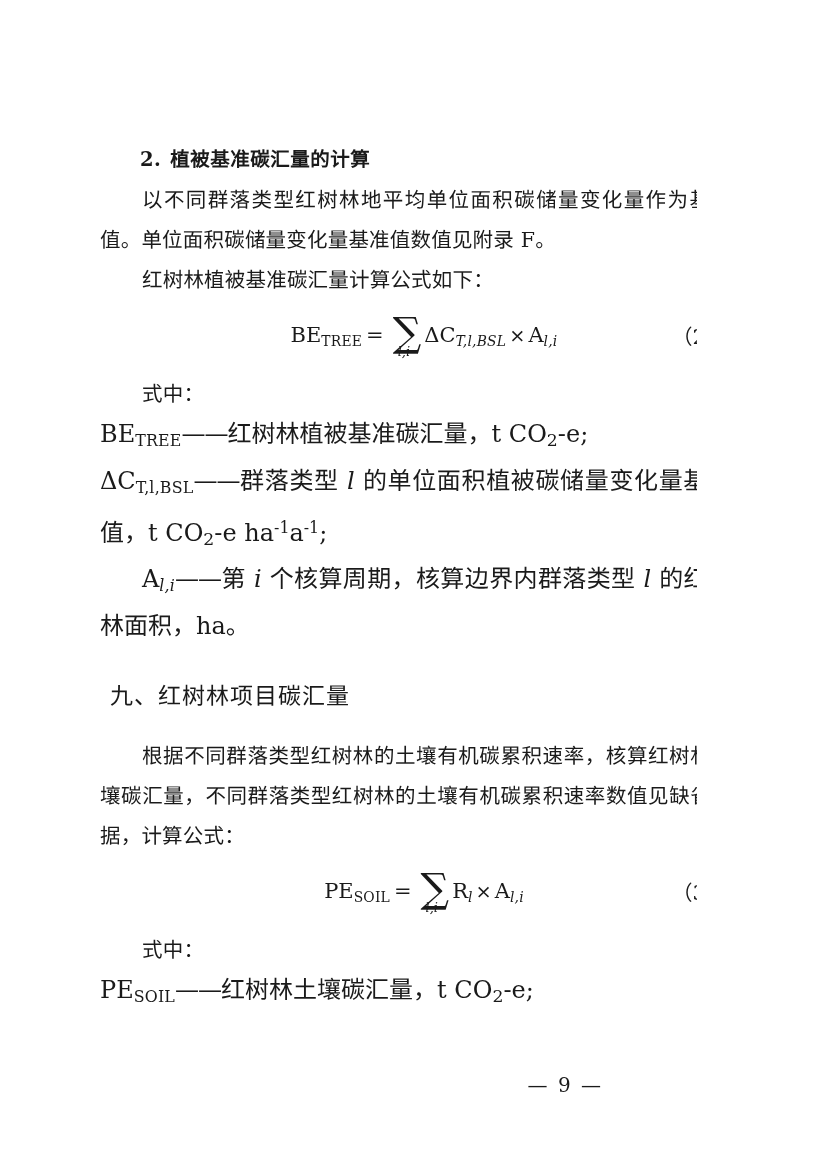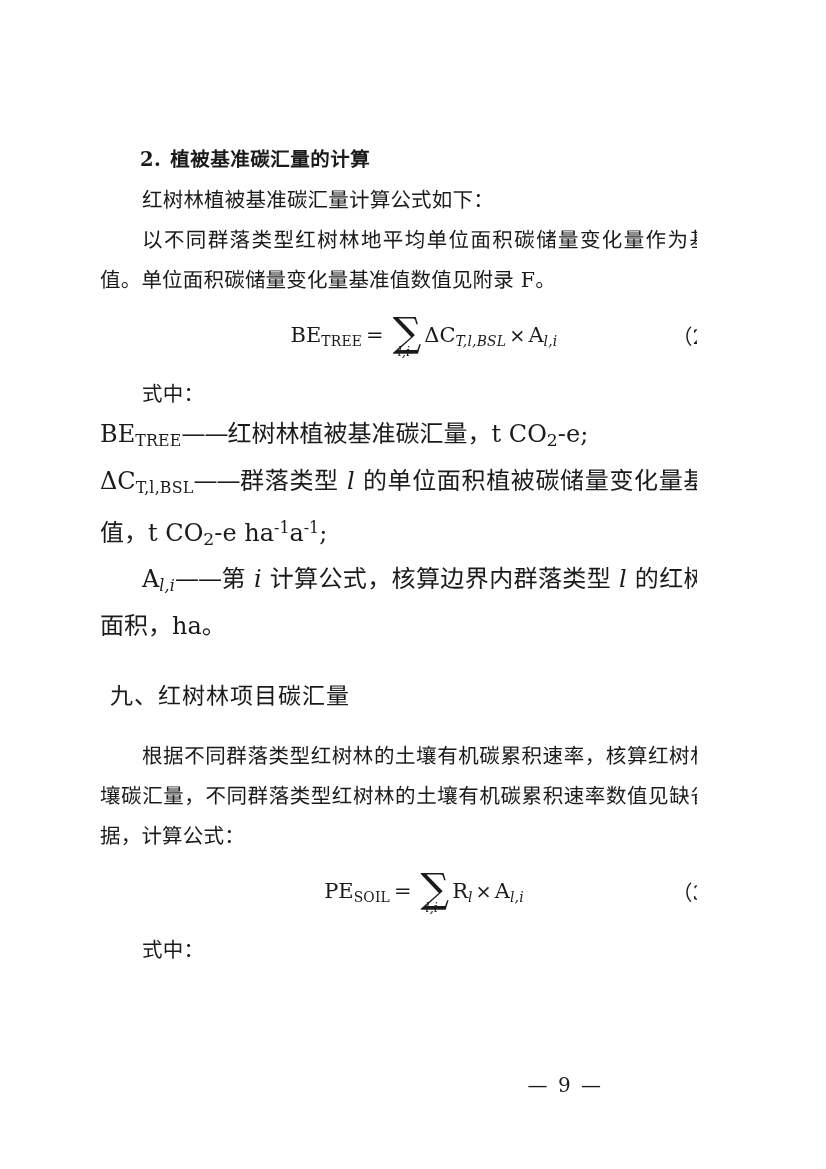--- a/index.html
+++ b/index.html
@@ -155,57 +155,60 @@
 </head>
 <body>
 
 <div class="page">
   <div class="content">
 
     <div class="h-sub">
       <span class="num">2.</span><span>植被基准碳汇量的计算</span>
     </div>
 
+    <p class="para indent">以不同群落类型红树林地平均单位面积碳储量变化量作为基准值。单位面积碳储量变化量基准值数值见附录 F。</p>
+
     <p class="para indent">红树林植被基准碳汇量计算公式如下：</p>
-
-    <p class="para indent">以不同群落类型红树林地平均单位面积碳储量变化量作为基准值。单位面积碳储量变化量基准值数值见附录 F。</p>
 
     <div class="formula-row">
       <div class="formula">
         <span><span>BE</span><span class="sub">TREE</span></span><span class="eqsp">=</span><span class="sigma-wrap"><span class="sigma-glyph">∑</span><span class="sigma-lim">l,i</span></span><span><span>ΔC</span><span class="sub mvar">T,l,BSL</span></span><span class="times">×</span><span><span>A</span><span class="sub mvar">l,i</span></span>
       </div>
       <div class="formula-tag">（2）</div>
     </div>
 
     <p class="para indent">式中：</p>
 
     <div class="deflist">
 
       <p class="defline"><span><span>BE</span><span class="sub">TREE</span></span><span class="dash">——</span><span>红树林植被基准碳汇量，t CO</span><span class="sub-sm">2</span><span>-e;</span></p>
 
       <p class="defline"><span><span>ΔC</span><span class="sub">T,l,BSL</span></span><span class="dash">——</span><span>群落类型 </span><span class="mvar">l</span><span> 的单位面积植被碳储量变化量基准值，t CO</span><span class="sub-sm">2</span><span>-e ha</span><span class="sup">-1</span><span>a</span><span class="sup">-1</span><span>;</span></p>
 
-      <p class="defline indent"><span><span>A</span><span class="sub mvar">l,i</span></span><span class="dash">——</span><span>第 </span><span class="mvar">i</span><span> 计算公式，核算边界内群落类型 </span><span class="mvar">l</span><span> 的红树林面积，ha。</span></p>
+      <p class="defline indent"><span><span>A</span><span class="sub mvar">l,i</span></span><span class="dash">——</span><span>第 </span><span class="mvar">i</span><span> 个核算周期，核算边界内群落类型 </span><span class="mvar">l</span><span> 的红树林面积，ha。</span></p>
     </div>
 
     <div class="spacer-m"></div>
 
     <div class="h-main">九、红树林项目碳汇量</div>
 
     <div class="spacer-s"></div>
 
 
     <p class="para indent">根据不同群落类型红树林的土壤有机碳累积速率，核算红树林土壤碳汇量，不同群落类型红树林的土壤有机碳累积速率数值见缺省数据，计算公式：</p>
 
     <div class="formula-row">
       <div class="formula">
         <span><span>PE</span><span class="sub">SOIL</span></span><span class="eqsp">=</span><span class="sigma-wrap"><span class="sigma-glyph">∑</span><span class="sigma-lim">l,i</span></span><span><span>R</span><span class="sub mvar">l</span></span><span class="times">×</span><span><span>A</span><span class="sub mvar">l,i</span></span>
       </div>
       <div class="formula-tag">（3）</div>
     </div>
 
     <p class="para indent">式中：</p>
 
+    <div class="deflist">
+      <p class="defline"><span><span>PE</span><span class="sub">SOIL</span></span><span class="dash">——</span><span>红树林土壤碳汇量，t CO</span><span class="sub-sm">2</span><span>-e;</span></p>
+    </div>
 
   </div>
 
   <div class="footer">— 9 —</div>
 </div>
 
 </body></html>

